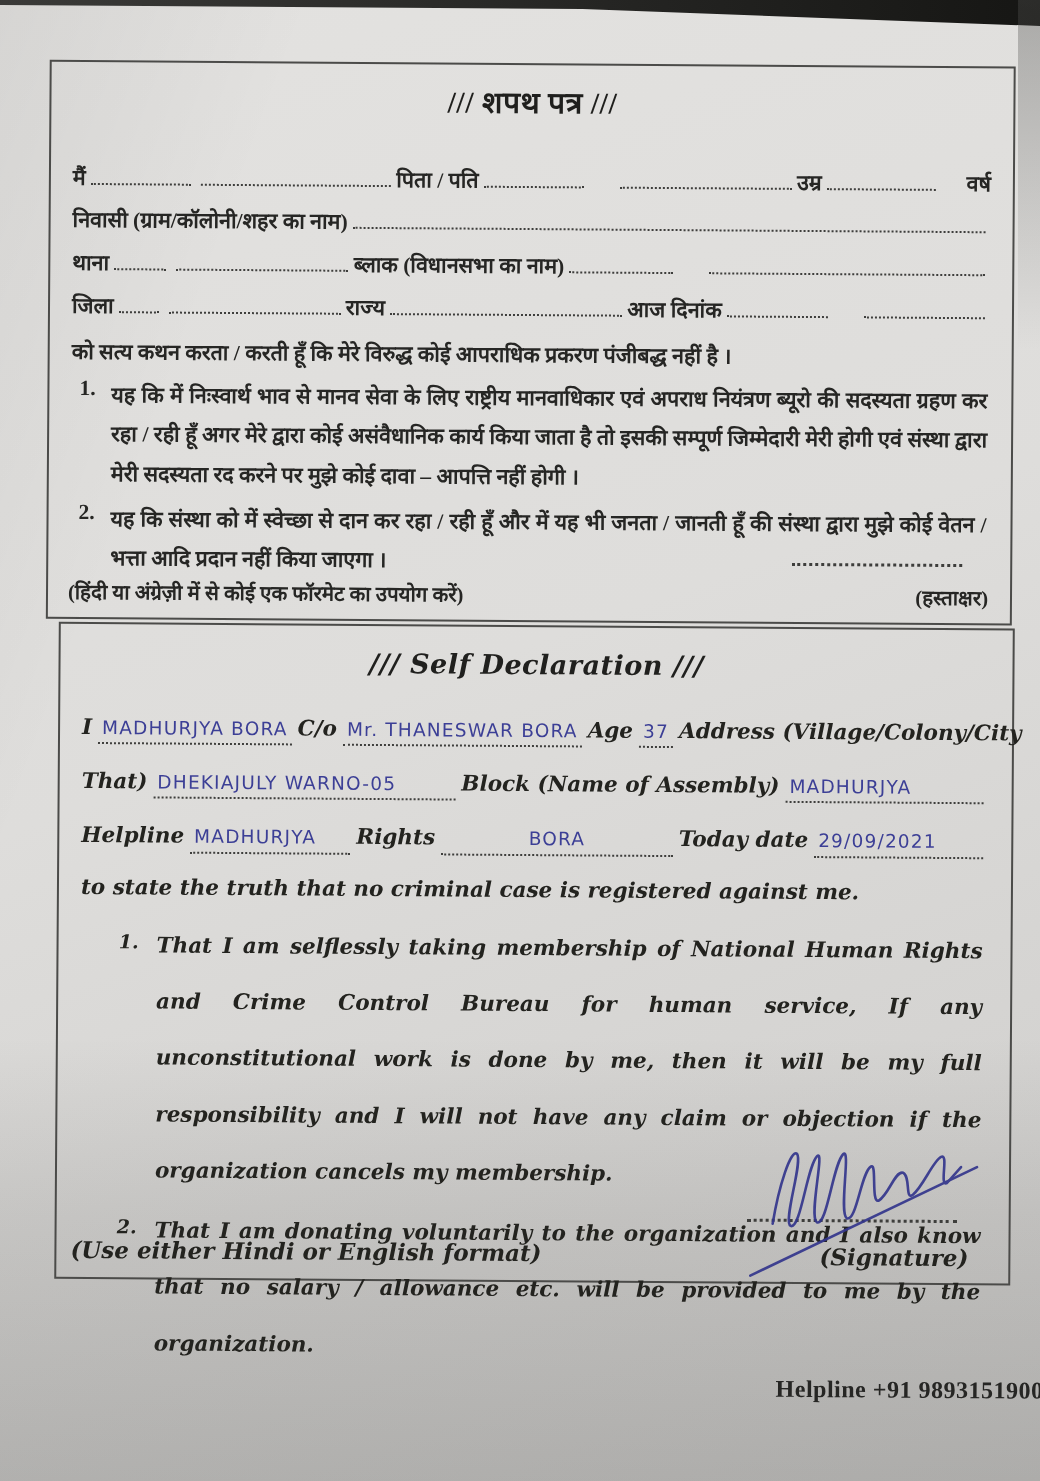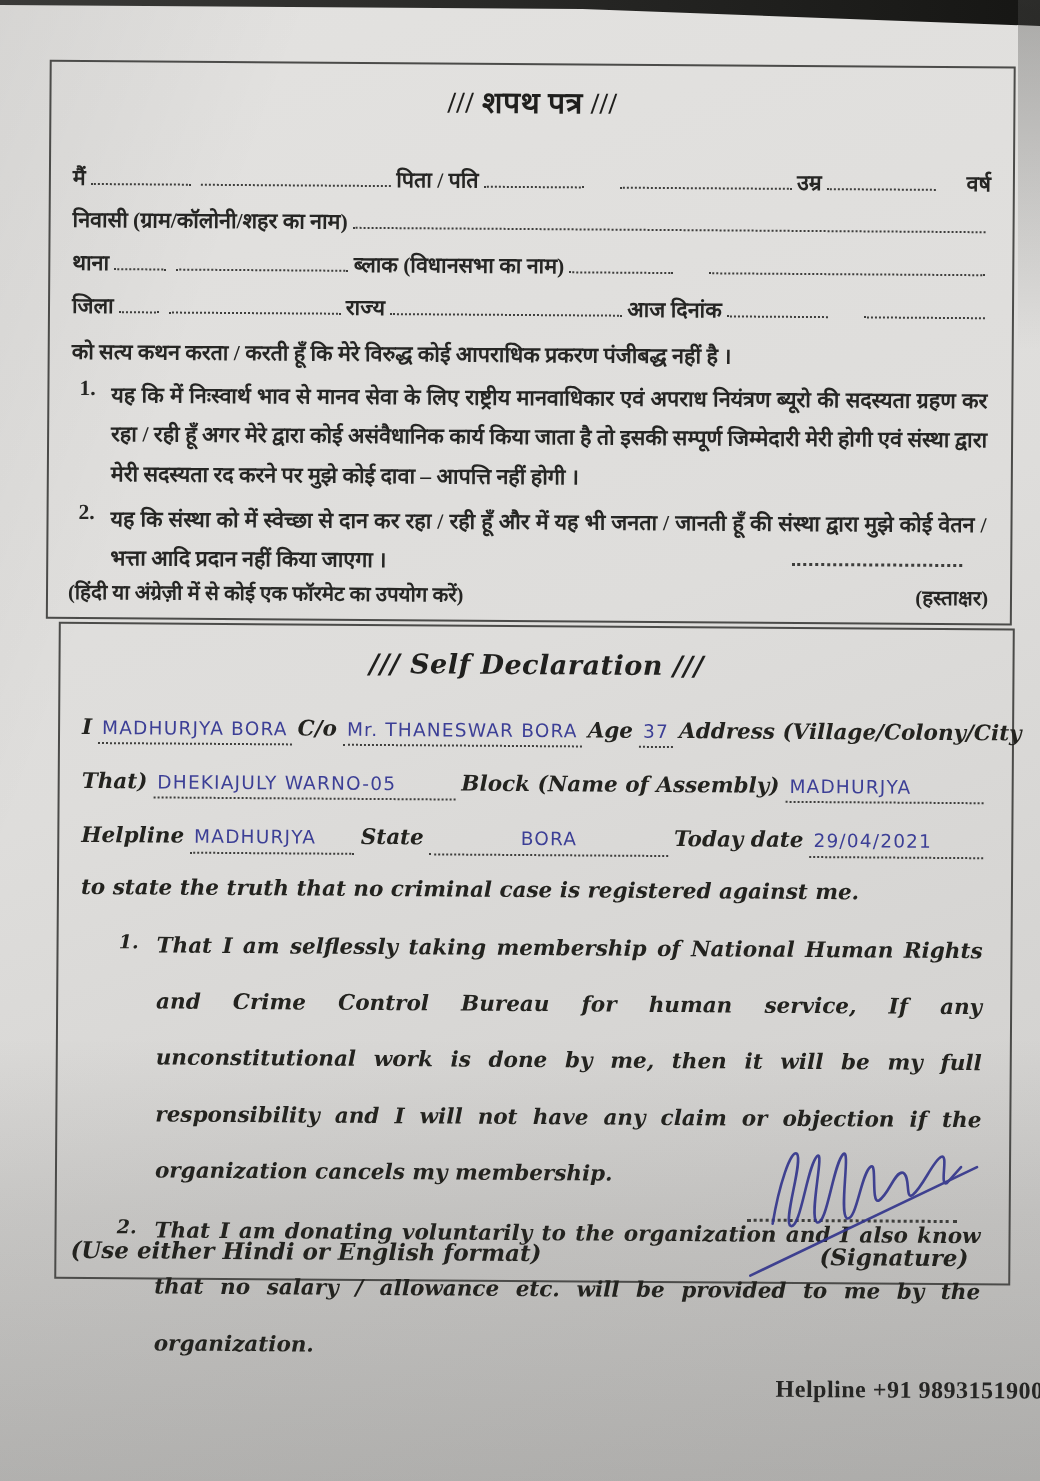--- a/index.html
+++ b/index.html
@@ -178,24 +178,24 @@
         <div class="erow">
           <span class="lbl">That)</span>
           <span class="hwslot" style="flex:3.4"><span class="hw">DHEKIAJULY WARNO-05</span></span>
           <span class="lbl">Block (Name of Assembly)</span>
           <span class="hwslot" style="flex:2.2"><span class="hw">MADHURJYA</span></span>
         </div>
 
         <div class="erow">
           <span class="lbl">Helpline</span>
           <span class="hwslot" style="flex:1.7"><span class="hw">MADHURJYA</span></span>
-          <span class="lbl">State</span>
+          <span class="lbl">Rights</span>
           <span class="hwslot" style="flex:2.5;text-align:center"><span class="hw">BORA</span></span>
           <span class="lbl">Today date</span>
-          <span class="hwslot" style="flex:1.8"><span class="hw">29/04/2021</span></span>
+          <span class="hwslot" style="flex:1.8"><span class="hw">29/09/2021</span></span>
         </div>
       </div>
 
       <div class="e-statement">to state the truth that no criminal case is registered against me.</div>
 
       <div class="e-items">
         <div class="e-item">
           <span class="num">1.</span>
           <span class="txt">That I am selflessly taking membership of National Human Rights and Crime Control Bureau for human service, If any unconstitutional work is done by me, then it will be my full responsibility and I will not have any claim or objection if the organization cancels my membership.</span>
         </div>

